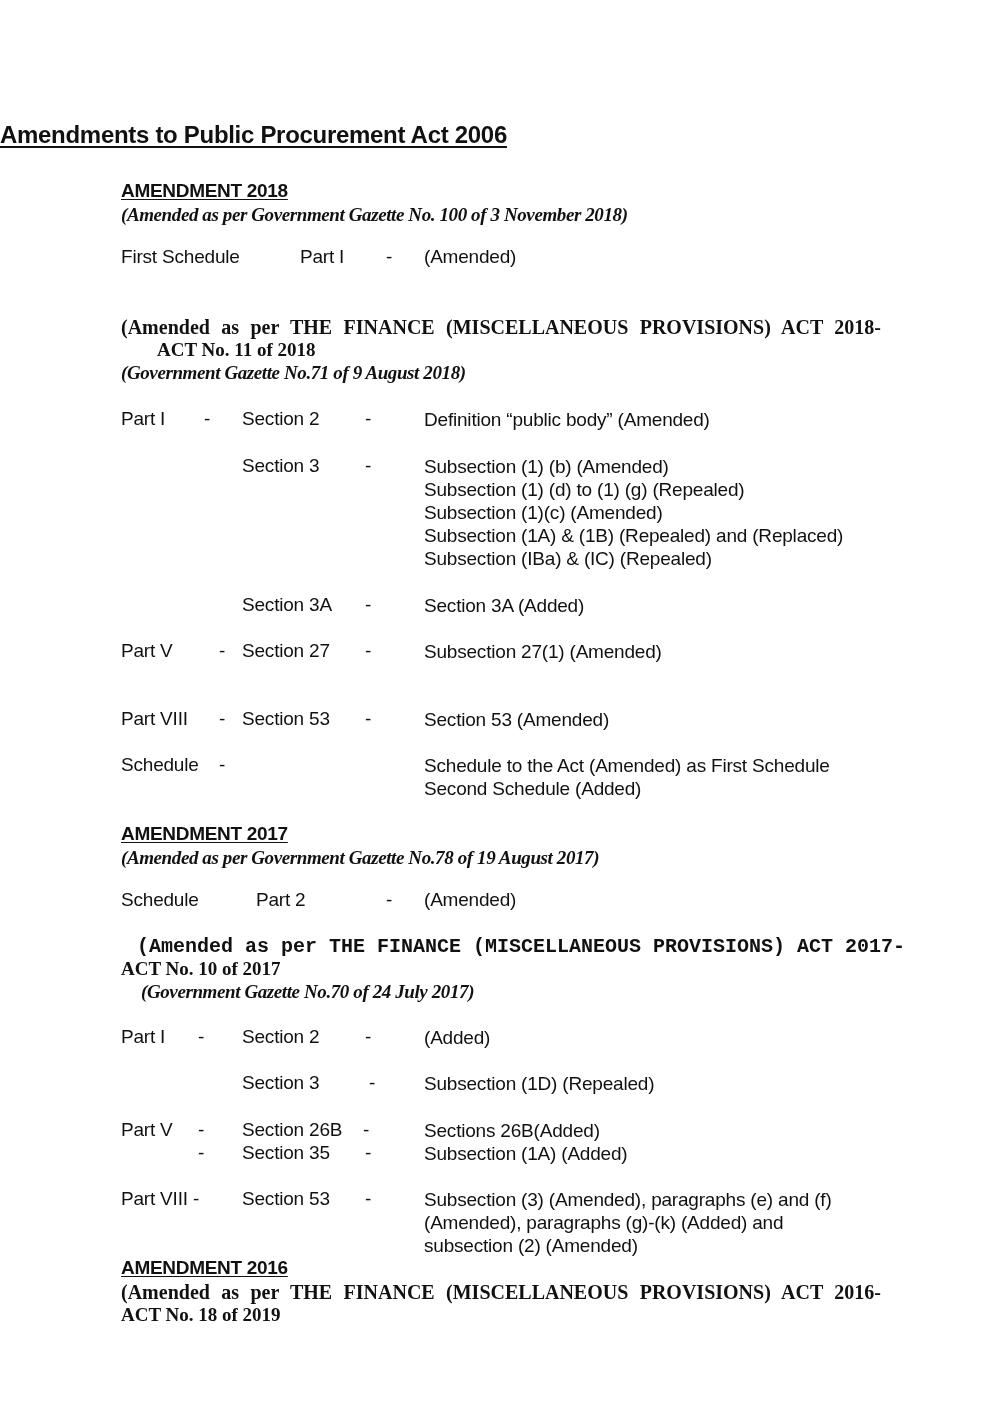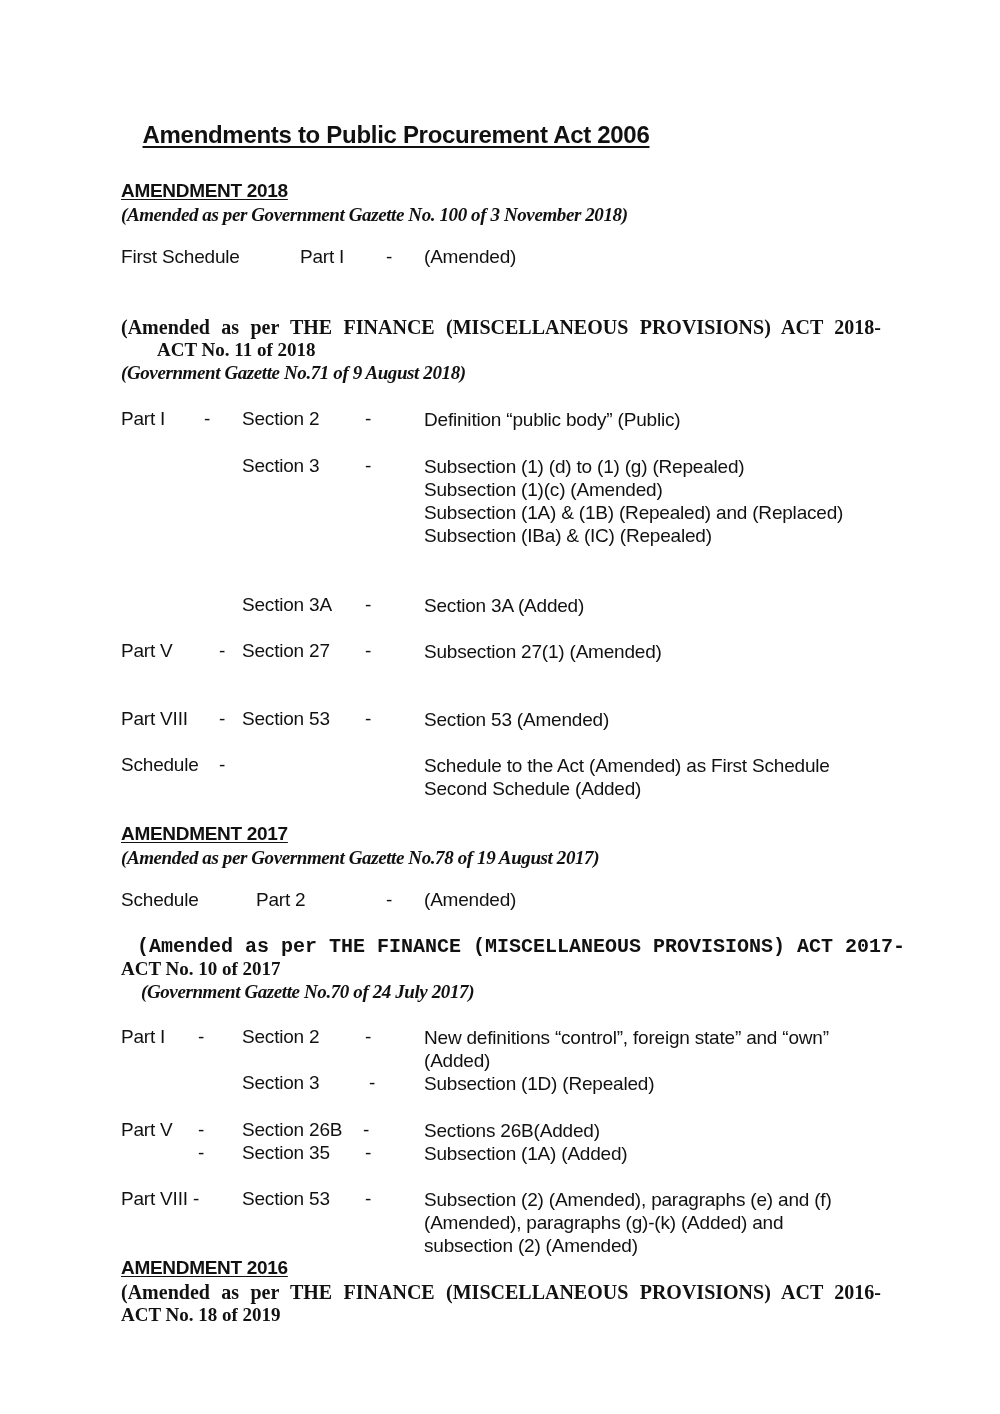--- a/index.html
+++ b/index.html
@@ -22,21 +22,21 @@
     }
     .abs { position: absolute; }
     .title {
       font-family: "Liberation Sans", sans-serif;
       font-weight: bold;
       font-size: 24px;
       text-decoration: underline;
       text-underline-offset: 3px;
       left: 0;
       width: 792px;
-      text-align: center;
+      text-align: left;
       top: 121px;
       letter-spacing: -0.3px;
     }
     .heading {
       font-family: "Liberation Sans", sans-serif;
       font-weight: bold;
       font-size: 19px;
       text-decoration: underline;
       text-underline-offset: 2px;
       letter-spacing: -0.3px;
@@ -84,28 +84,29 @@
 <div class="abs bold-serif-just" style="left:121px; top:316px;">(Amended as per THE FINANCE (MISCELLANEOUS PROVISIONS) ACT 2018-</div>
 <div class="abs bold-serif" style="left:121px; top:339px;margin-left:36px;">ACT No. 11 of 2018</div>
 <div class="abs italic-serif" style="left:121px; top:362px;">(Government Gazette No.71 of 9 August 2018)</div>
 
 <div>
   <div class="abs sans" style="left:121px; top:408px;">Part I</div>
   <div class="abs sans" style="left:204px; top:408px;">-</div>
   <div class="abs sans" style="left:242px; top:408px;">Section 2</div>
   <div class="abs sans" style="left:365px; top:408px;">-</div>
   <div class="abs sans lines" style="left:424px; top:408px;">
-    <div>Definition “public body” (Public)</div>
+    <div>Definition “public body” (Amended)</div>
   </div>
 </div>
 
 <div>
   <div class="abs sans" style="left:242px; top:455px;">Section 3</div>
   <div class="abs sans" style="left:365px; top:455px;">-</div>
   <div class="abs sans lines" style="left:424px; top:455px;">
+    <div>Subsection (1) (b) (Amended)</div>
     <div>Subsection (1) (d) to (1) (g) (Repealed)</div>
     <div>Subsection (1)(c) (Amended)</div>
     <div>Subsection (1A) &amp; (1B) (Repealed) and (Replaced)</div>
     <div>Subsection (IBa) &amp; (IC) (Repealed)</div>
   </div>
 </div>
 
 <div>
   <div class="abs sans" style="left:242px; top:594px;">Section 3A</div>
   <div class="abs sans" style="left:365px; top:594px;">-</div>
@@ -156,21 +157,20 @@
 <div class="abs bold-serif-just" style="left:137px; top:935px;font-family:Liberation Mono, monospace;">(Amended as per THE FINANCE (MISCELLANEOUS PROVISIONS) ACT 2017-</div>
 <div class="abs bold-serif" style="left:121px; top:958px;">ACT No. 10 of 2017</div>
 <div class="abs italic-serif" style="left:121px; top:981px;margin-left:20px;">(Government Gazette No.70 of 24 July 2017)</div>
 
 <div>
   <div class="abs sans" style="left:121px; top:1026px;">Part I</div>
   <div class="abs sans" style="left:198px; top:1026px;">-</div>
   <div class="abs sans" style="left:242px; top:1026px;">Section 2</div>
   <div class="abs sans" style="left:365px; top:1026px;">-</div>
   <div class="abs sans lines" style="left:424px; top:1026px;">
-    <div>New definitions “control”, foreign state” and “own”</div>
     <div>(Added)</div>
   </div>
 </div>
 
 <div>
   <div class="abs sans" style="left:242px; top:1072px;">Section 3</div>
   <div class="abs sans" style="left:369px; top:1072px;">-</div>
   <div class="abs sans lines" style="left:424px; top:1072px;">
     <div>Subsection (1D) (Repealed)</div>
   </div>
@@ -193,21 +193,21 @@
   <div class="abs sans lines" style="left:424px; top:1142px;">
     <div>Subsection (1A) (Added)</div>
   </div>
 </div>
 
 <div>
   <div class="abs sans" style="left:121px; top:1188px;">Part VIII -</div>
   <div class="abs sans" style="left:242px; top:1188px;">Section 53</div>
   <div class="abs sans" style="left:365px; top:1188px;">-</div>
   <div class="abs sans lines" style="left:424px; top:1188px;">
-    <div>Subsection (2) (Amended), paragraphs (e) and (f)</div>
+    <div>Subsection (3) (Amended), paragraphs (e) and (f)</div>
     <div>(Amended), paragraphs (g)-(k) (Added) and</div>
     <div>subsection (2) (Amended)</div>
   </div>
 </div>
 
 <div class="abs heading" style="left:121px; top:1257px;">AMENDMENT 2016</div>
 <div class="abs bold-serif-just" style="left:121px; top:1281px;">(Amended as per THE FINANCE (MISCELLANEOUS PROVISIONS) ACT 2016-</div>
 <div class="abs bold-serif" style="left:121px; top:1304px;">ACT No. 18 of 2019</div>
 
 </body></html>

